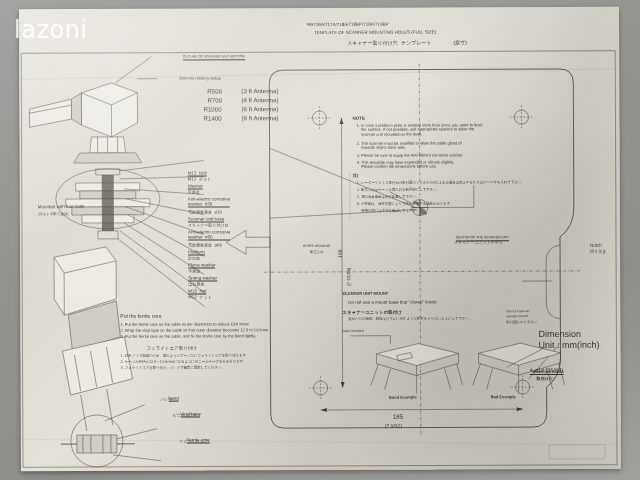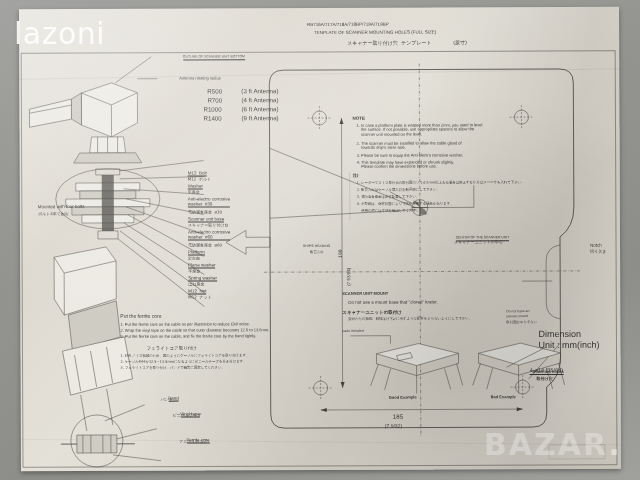--- a/index.html
+++ b/index.html
@@ -7,21 +7,21 @@
     width: 640px; height: 480px; overflow: hidden;
     background: #9a9a98;
     font-family: "Liberation Sans", sans-serif;
   }
   #stage { position: relative; width: 640px; height: 480px; background:
       linear-gradient(160deg,#a3a3a1 0%, #93938f 40%, #8d8d8a 70%, #a0a09d 100%); }
 
   
   .wm-lazoni {
     position: absolute; left: 14px; top: 16px;
-    font-size: 30px; color: rgba(255,255,255,0.88);
+    font-size: 24px; color: rgba(255,255,255,0.88);
     letter-spacing: .5px; font-family: "DejaVu Sans", sans-serif;
     font-weight: 400;
   }
   .wm-bazar {
     position: absolute; right: 18px; bottom: 18px;
     font-size: 30px; font-weight: bold; letter-spacing: 2px;
     color: rgba(255,255,255,0.30);
     font-family: "DejaVu Sans", sans-serif;
   }
   .wm-bazar .dot { color: rgba(255,255,255,0.45); }
@@ -376,17 +376,14 @@
     <div class="t t4 bold" style="left:368px; top:388px;">Good Example</div>
     <div class="t t4 bold" style="left:470px; top:388px;">Bad Example</div>
 
     <svg width="60" height="20" style="left:528px; top:438px;">
       <path class="lnT" d="M0 0 L56 0 L56 14 L0 14 Z" opacity=".5"></path>
     </svg>
 
   </div>
 
   <div class="wm-lazoni">lazoni</div>
-  <div class="wm-bazar">
-    <span>BAZAR</span><span class="dot">.</span>
-  </div>
 
 </div>
 
 </body></html>

